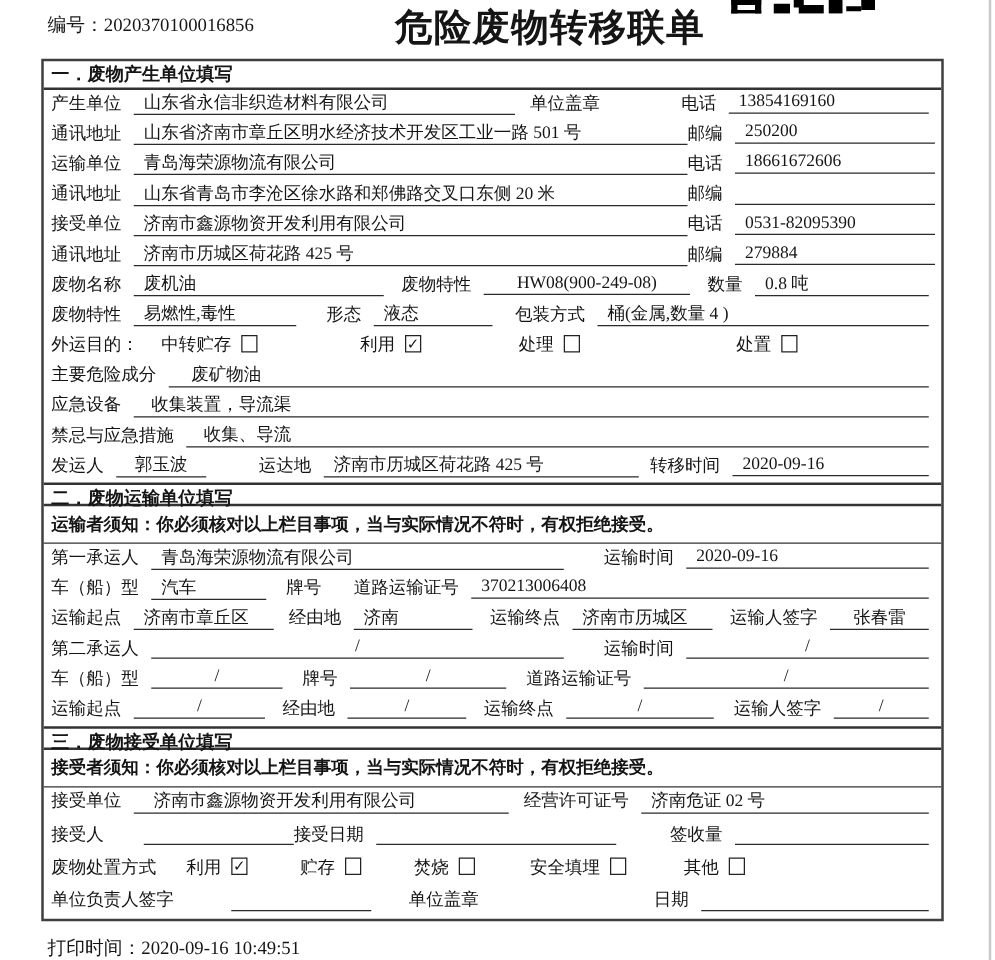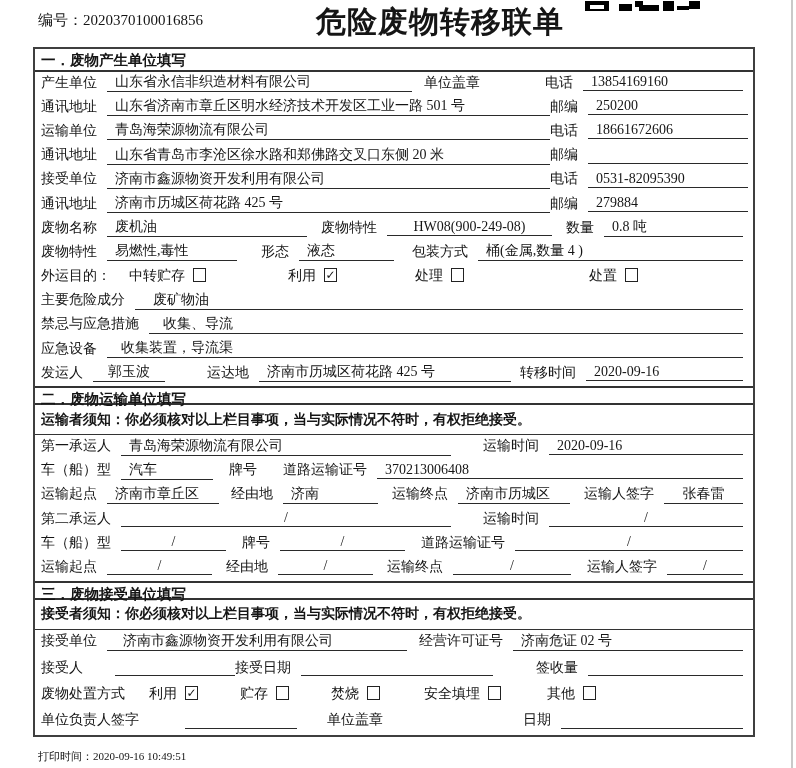--- a/index.html
+++ b/index.html
@@ -43,21 +43,21 @@
   .grow { flex:1 1 auto; }
   .ctr { text-align:center; padding:0 4px; }
   .auto { margin-left:auto; }
   .cb {
     display:inline-block; width:13px; height:14px; border:1.5px solid #222;
     margin-left:8px; font-size:12px; line-height:13px; text-align:center;
     font-family:"DejaVu Sans",sans-serif; font-weight:bold; flex:0 0 auto;
     position:relative; top:-1px;
   }
   .opt { display:flex; align-items:center; flex:0 0 auto; }
-  .print-time { position:absolute; left:38px; top:749px; font-size:11px; white-space:nowrap; }
+  .print-time { position:absolute; left:38px; top:749px; font-size:15px; white-space:nowrap; }
 </style>
 </head>
 <body>
 
 <div class="serial">
   <span>编号：</span><span>2020370100016856</span>
 </div>
 <div class="doc-title">危险废物转移联单</div>
 <div class="qr">
   <svg width="118" height="11" xmlns="http://www.w3.org/2000/svg">
@@ -159,27 +159,27 @@
       <span class="cb"></span>
     </span>
   </div>
 
   <div class="row">
     <span class="lbl">主要危险成分</span>
     <span class="val grow" style="padding-left:18px">废矿物油</span>
   </div>
 
   <div class="row">
+    <span class="lbl">应急设备</span>
+    <span class="val grow" style="padding-left:14px">收集装置，导流渠</span>
+  </div>
+
+  <div class="row">
     <span class="lbl">禁忌与应急措施</span>
     <span class="val grow" style="padding-left:14px">收集、导流</span>
-  </div>
-
-  <div class="row">
-    <span class="lbl">应急设备</span>
-    <span class="val grow" style="padding-left:14px">收集装置，导流渠</span>
   </div>
 
   <div class="row">
     <span class="lbl">发运人</span>
     <span class="val ctr" style="width:72px">郭玉波</span>
     <span class="lbl" style="margin-left:42px">运达地</span>
     <span class="val" style="width:252px">济南市历城区荷花路 425 号</span>
     <span class="lbl auto">转移时间</span>
     <span class="val" style="width:157px">2020-09-16</span>
   </div>

